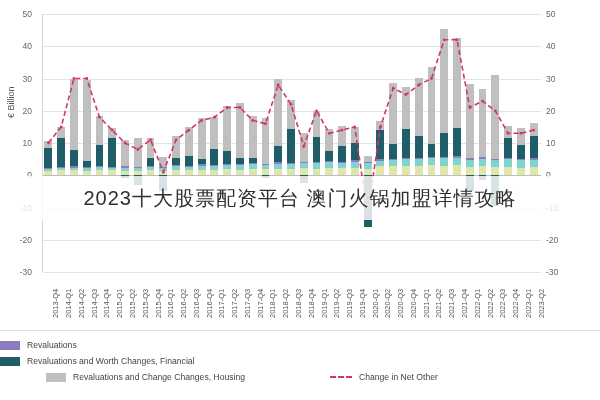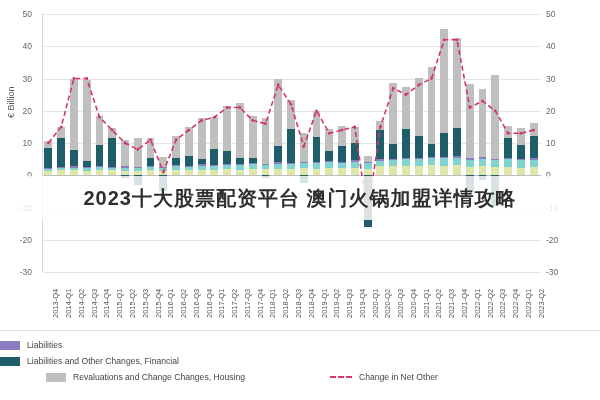--- a/index.html
+++ b/index.html
@@ -63,21 +63,20 @@
 
   
   .banner{
     position:absolute;left:0;top:176px;width:600px;height:44px;
     background:rgba(255,255,255,0.82);
     display:flex;align-items:center;justify-content:center;
   }
   .banner span{
     font-size:20px;color:#2f2f2f;letter-spacing:1px;
     font-family:"Liberation Sans",sans-serif;
-    font-weight:bold;
   }
 </style>
 </head>
 <body>
 
 <div id="root">
 
   <div class="plot-wrap">
     <div class="axis-label-left">€ Billion</div>
     <div class="grid" id="grid">
@@ -467,29 +466,29 @@
       <div class="ytick right" style="top: 41.25px; left: 546px;">40</div>
       <div class="ytick" style="top: 9px; left: 2px;">50</div>
       <div class="ytick right" style="top: 9px; left: 546px;">50</div>
     </div>
 
   <div class="legend">
     <div class="lgrow">
       <div class="lgcol-b">
         <div class="lgitem">
           <span class="swatch s-liab"></span>
-          <span>Liabilities</span>
+          <span>Revaluations</span>
         </div>
       </div>
     </div>
     <div class="lgrow">
       <div class="lgcol-b">
         <div class="lgitem">
           <span class="swatch s-revfin"></span>
-          <span>Liabilities and Other Changes, Financial</span>
+          <span>Revaluations and Worth Changes, Financial</span>
         </div>
       </div>
     </div>
     <div class="lgrow">
       <div class="lgcol-a">
         <div class="lgitem">
           <span class="swatch s-house"></span>
           <span>Revaluations and Change Changes, Housing</span>
         </div>
       </div>

